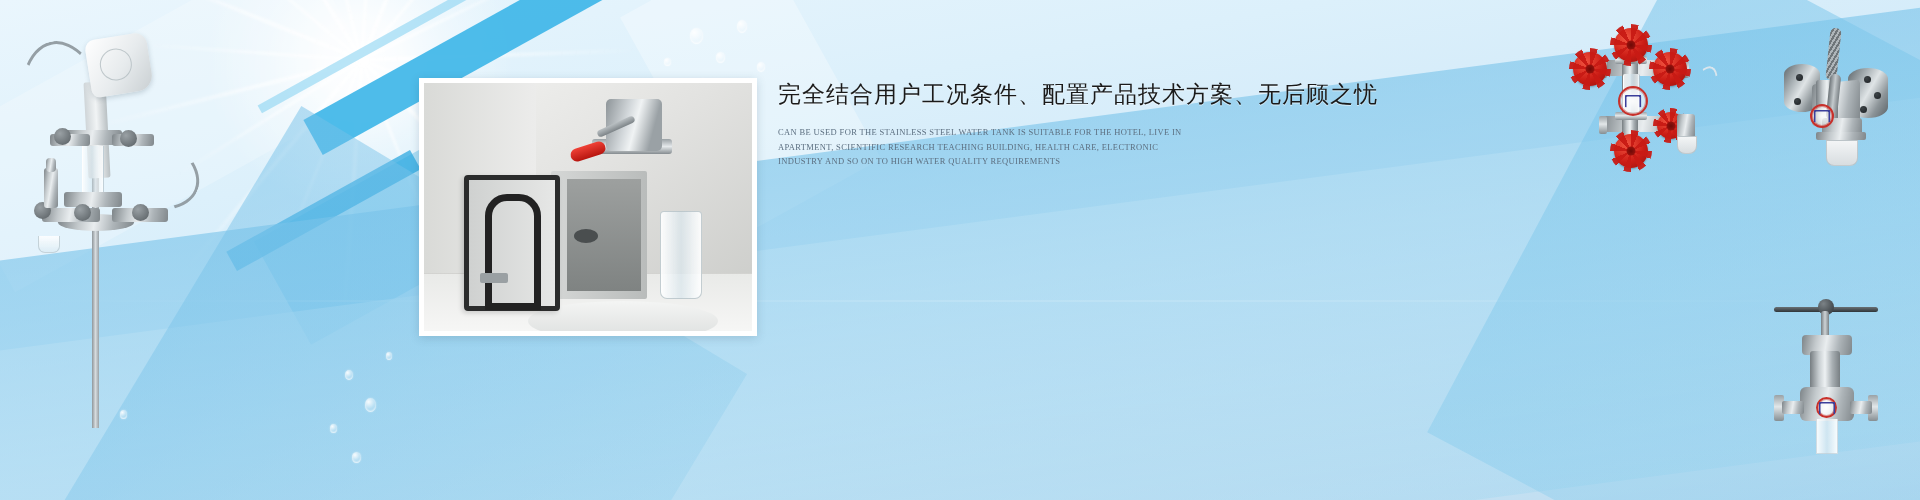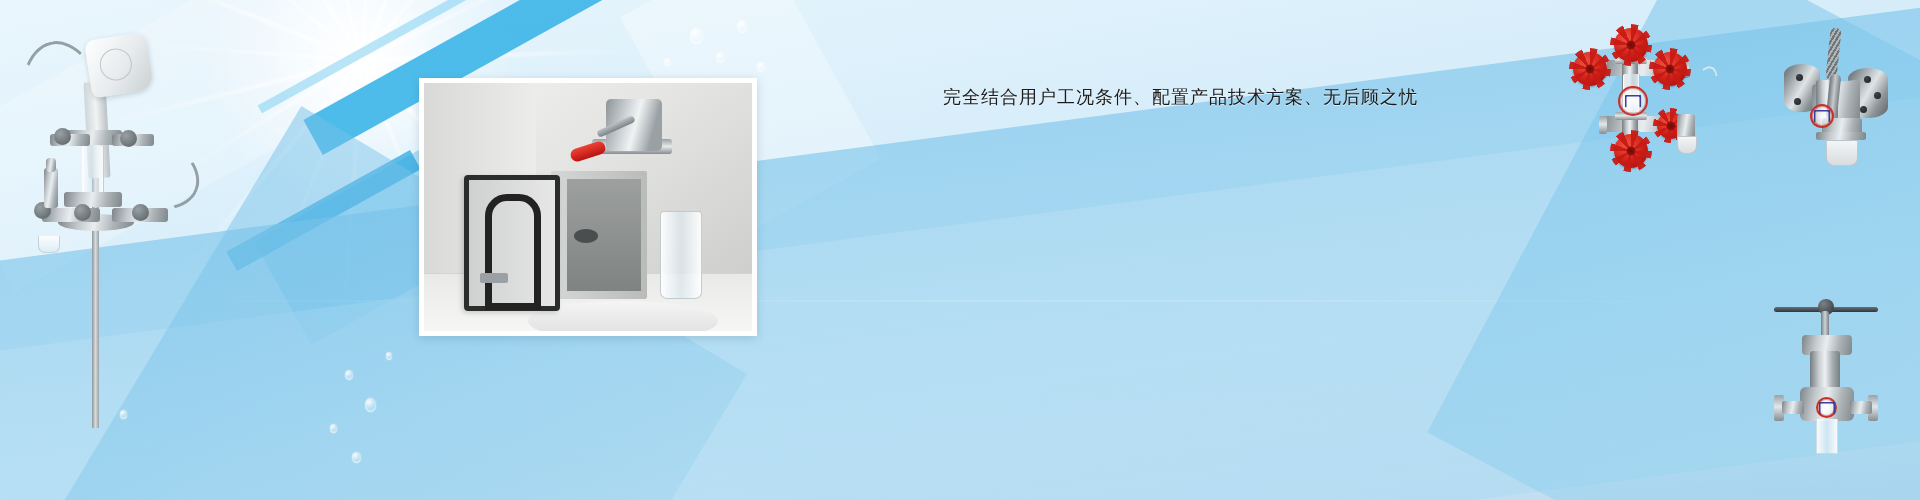--- a/index.html
+++ b/index.html
@@ -188,23 +188,22 @@
     letter-spacing:5px;white-space:nowrap;
     text-shadow:0 1px 0 rgba(255,255,255,.6);
   }
   .hl-bar{
     display:inline-block;background:#1a79e8;color:#ffffff;font-weight:700;
     letter-spacing:4px;white-space:nowrap;
   }
   .line2{margin-top:14px;}
   .line2 .hl-bar{font-size:31px;padding:5px 11px 7px;letter-spacing:3px;}
   .line3{
-    margin-top:15px;font-size:18px;color:#1a1a1a;letter-spacing:1px;white-space:nowrap;
+    margin-top:9px;font-size:23px;color:#1a1a1a;letter-spacing:1px;white-space:nowrap;
     text-shadow:0 1px 0 rgba(255,255,255,.55);
-    text-align:right;
   }
   .line4{margin-top:13px;}
   .line4 .hl-bar{font-size:24px;padding:6px 18px 8px 22px;letter-spacing:2px;}
   .eng{
     margin-top:15px;width:420px;
     font-family:"Liberation Serif","DejaVu Serif",serif;
     font-size:8.5px;line-height:1.72;color:#5c6f80;letter-spacing:.35px;
     text-transform:uppercase;
   }
 
@@ -377,16 +376,17 @@
                 border:1px solid rgba(185,200,208,.6);border-top:none;"></div>
   </div>
 
   <div class="text-block">
 
 
 
     <div class="line3">完全结合用户工况条件、配置产品技术方案、无后顾之忧</div>
 
 
+    <div class="eng">CAN BE USED FOR THE STAINLESS STEEL WATER TANK IS SUITABLE FOR THE HOTEL, LIVE IN APARTMENT, SCIENTIFIC RESEARCH TEACHING BUILDING, HEALTH CARE, ELECTRONIC INDUSTRY AND SO ON TO HIGH WATER QUALITY REQUIREMENTS</div>
   </div>
 
 
 </div>
 
 </body></html>

